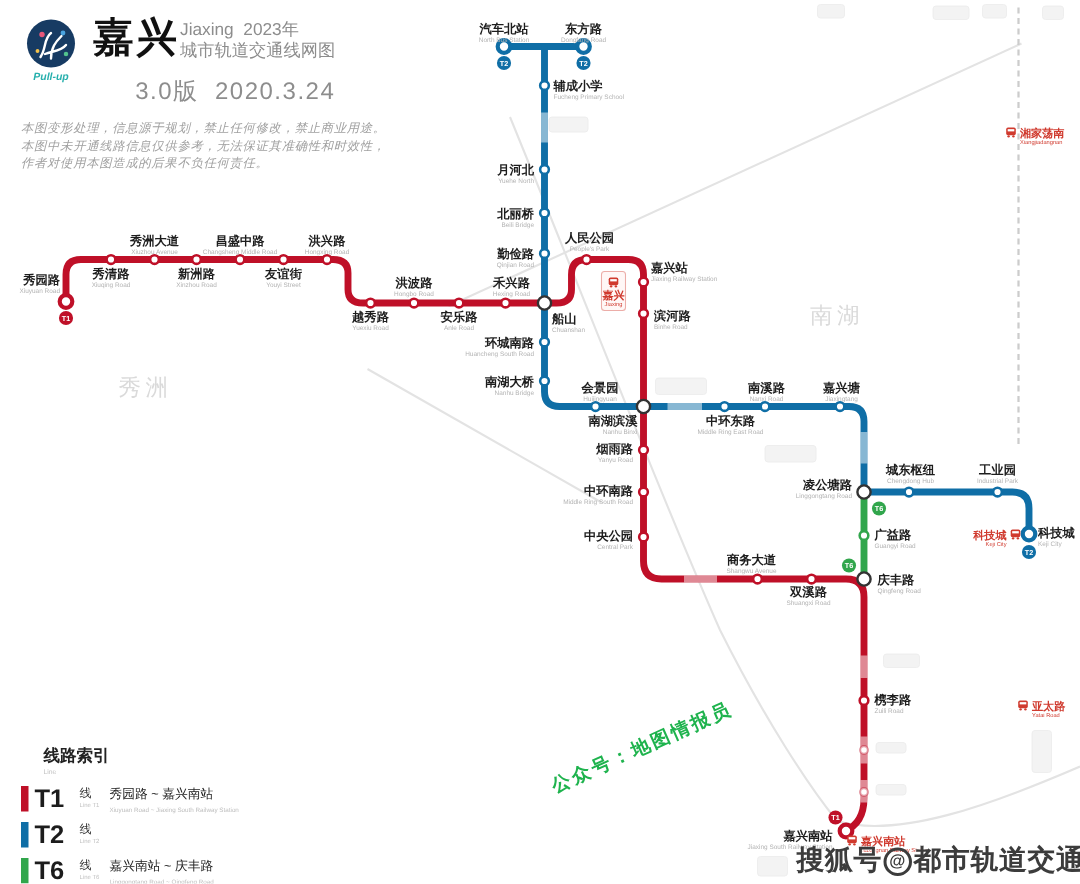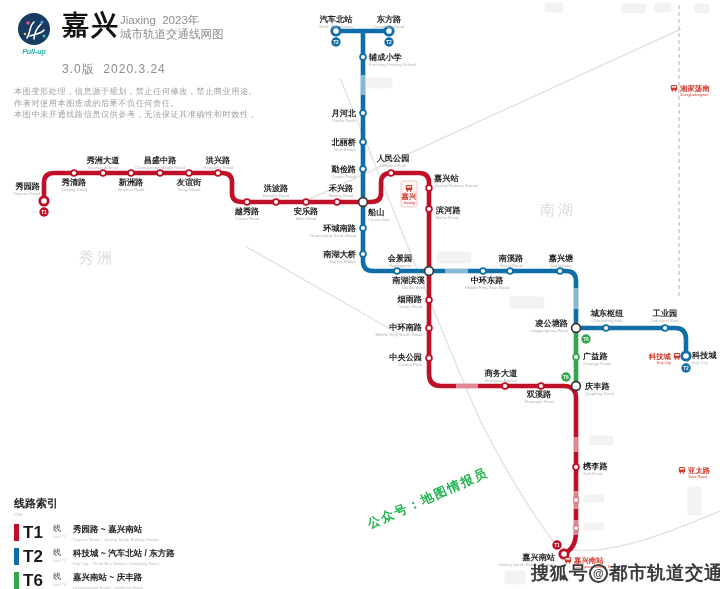--- a/index.html
+++ b/index.html
@@ -11,33 +11,33 @@
   
   .header{position:absolute;left:14px;top:10px;z-index:5;}
   .header-top{display:flex;align-items:flex-start;}
   .logo-wrap{width:40px;margin-right:8px;text-align:center;}
   .logo{width:34px;height:34px;margin:2px auto 0;}
   .logo-caption{font-size:7px;font-weight:bold;font-style:italic;color:#27b0ad;margin-top:2px;}
   .title-wrap{padding-top:2px;}
   .title-row{display:flex;align-items:flex-start;}
   .title-cn{font-size:27px;font-weight:900;color:#111;line-height:26px;letter-spacing:2px;}
   .title-sub{color:#8d8d8d;font-size:11.5px;line-height:14px;padding-top:1px;}
-  .version-row{color:#8d8d8d;font-size:12px;margin-top:20px;letter-spacing:1px;}
-  .disclaimer{margin-top:8px;color:#a0a0a0;font-size:8.2px;line-height:11.5px;letter-spacing:.5px;}
+  .version-row{color:#8d8d8d;font-size:16px;margin-top:10px;letter-spacing:1px;text-align:right;}
+  .disclaimer{margin-top:8px;color:#a0a0a0;font-size:8.2px;line-height:11.5px;letter-spacing:.5px;font-style:italic;}
 
   
   .legend{position:absolute;left:14px;top:496px;z-index:5;}
-  .legend-heading{font-size:11px;font-weight:bold;color:#222;}
+  .legend-heading{font-size:11px;font-weight:bold;color:#222;margin-left:15px;}
   .legend-heading small{display:block;font-size:4.5px;color:#c2c2c2;font-weight:normal;margin-top:1px;}
   .legend-row{display:flex;align-items:center;margin-top:7px;height:17px;}
   .legend-bar{width:5px;height:17px;margin-right:4px;display:inline-block;}
   .legend-id{font-size:17px;font-weight:bold;color:#1c1c1c;width:30px;line-height:17px;}
   .legend-xian{width:20px;font-size:8px;color:#333;line-height:8px;}
   .legend-xian small{display:block;font-size:4px;color:#c2c2c2;}
-  .legend-range .r-cn{display:block;font-size:8.5px;font-weight:bold;color:#222;}
+  .legend-range .r-cn{display:block;font-size:8.5px;font-weight:normal;color:#222;}
   .legend-range .r-en{display:block;font-size:4.2px;color:#bdbdbd;margin-top:1px;}
 
   
   .wechat-mark{position:absolute;left:372px;top:516px;z-index:6;color:#1eb34d;
     font-size:12.5px;font-weight:bold;letter-spacing:2px;transform:rotate(-24deg);
     transform-origin:left bottom;white-space:nowrap;}
   .sohu-mark{position:absolute;left:531px;top:560px;z-index:6;color:#3c3c3c;
     font-size:18.5px;font-weight:900;letter-spacing:.5px;white-space:nowrap;
     text-shadow:0 0 1px #fff,1px 1px 0 rgba(255,255,255,.6);}
   .sohu-mark .at{display:inline-block;width:15px;height:15px;line-height:14px;border:2px solid #3c3c3c;
@@ -293,22 +293,22 @@
             <div>城市轨道交通线网图</div>
           </div>
         </div>
         <div class="version-row">
           <span>3.0版</span>&nbsp;&nbsp;<span>2020.3.24</span>
         </div>
       </div>
     </div>
     <div class="disclaimer">
       <div>本图变形处理，信息源于规划，禁止任何修改，禁止商业用途。</div>
+      <div>本图中未开通线路信息仅供参考，无法保证其准确性和时效性，</div>
       <div>作者对使用本图造成的后果不负任何责任。</div>
-      <div>本图中未开通线路信息仅供参考，无法保证其准确性和时效性，</div>
     </div>
   </div>
 
   <div class="legend">
     <div class="legend-heading">
       <span>线路索引</span>
       <small>Line</small>
     </div>
     <div class="legend-row">
       <span class="legend-bar" style="background: rgb(191, 16, 40);"></span>
@@ -316,24 +316,20 @@
       <span class="legend-xian"><span>线</span><small>Line T1</small></span>
       <span class="legend-range">
         <span class="r-cn">秀园路 ~ 嘉兴南站</span>
         <span class="r-en">Xiuyuan Road ~ Jiaxing South Railway Station</span>
       </span>
     </div>
     <div class="legend-row">
       <span class="legend-bar" style="background: rgb(15, 110, 166);"></span>
       <span class="legend-id">T2</span>
       <span class="legend-xian"><span>线</span><small>Line T2</small></span>
-      <span class="legend-range">
-        <span class="r-cn">科技城 ~ 汽车北站 / 东方路</span>
-        <span class="r-en">Keji City ~ North Bus Station / Dongfang Road</span>
-      </span>
     </div>
     <div class="legend-row">
       <span class="legend-bar" style="background: rgb(49, 166, 76);"></span>
       <span class="legend-id">T6</span>
       <span class="legend-xian"><span>线</span><small>Line T6</small></span>
       <span class="legend-range">
         <span class="r-cn">嘉兴南站 ~ 庆丰路</span>
         <span class="r-en">Linggongtang Road ~ Qingfeng Road</span>
       </span>
     </div>

